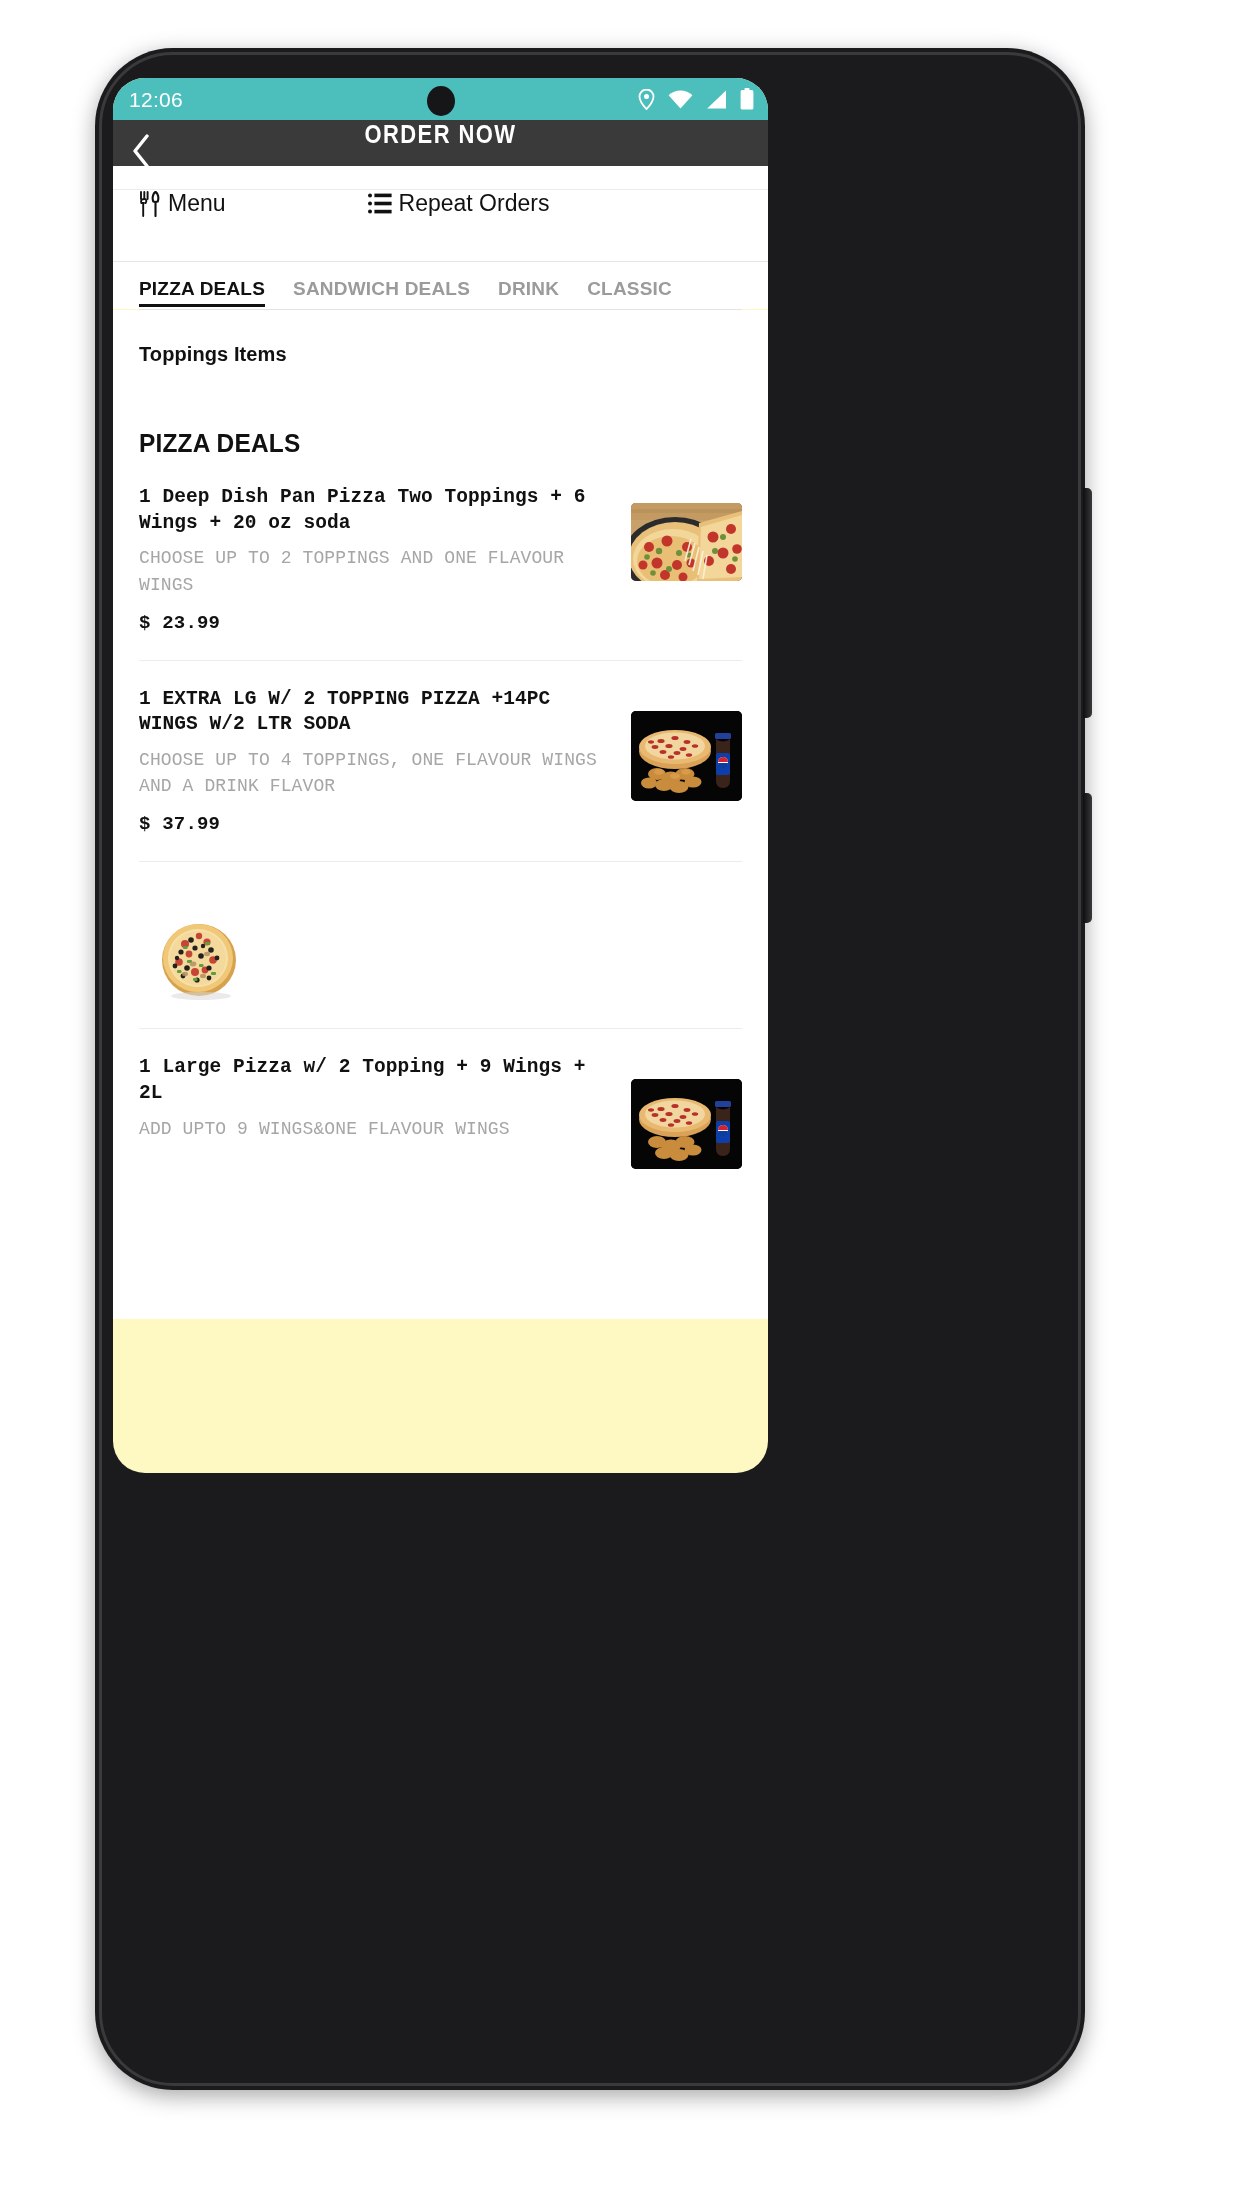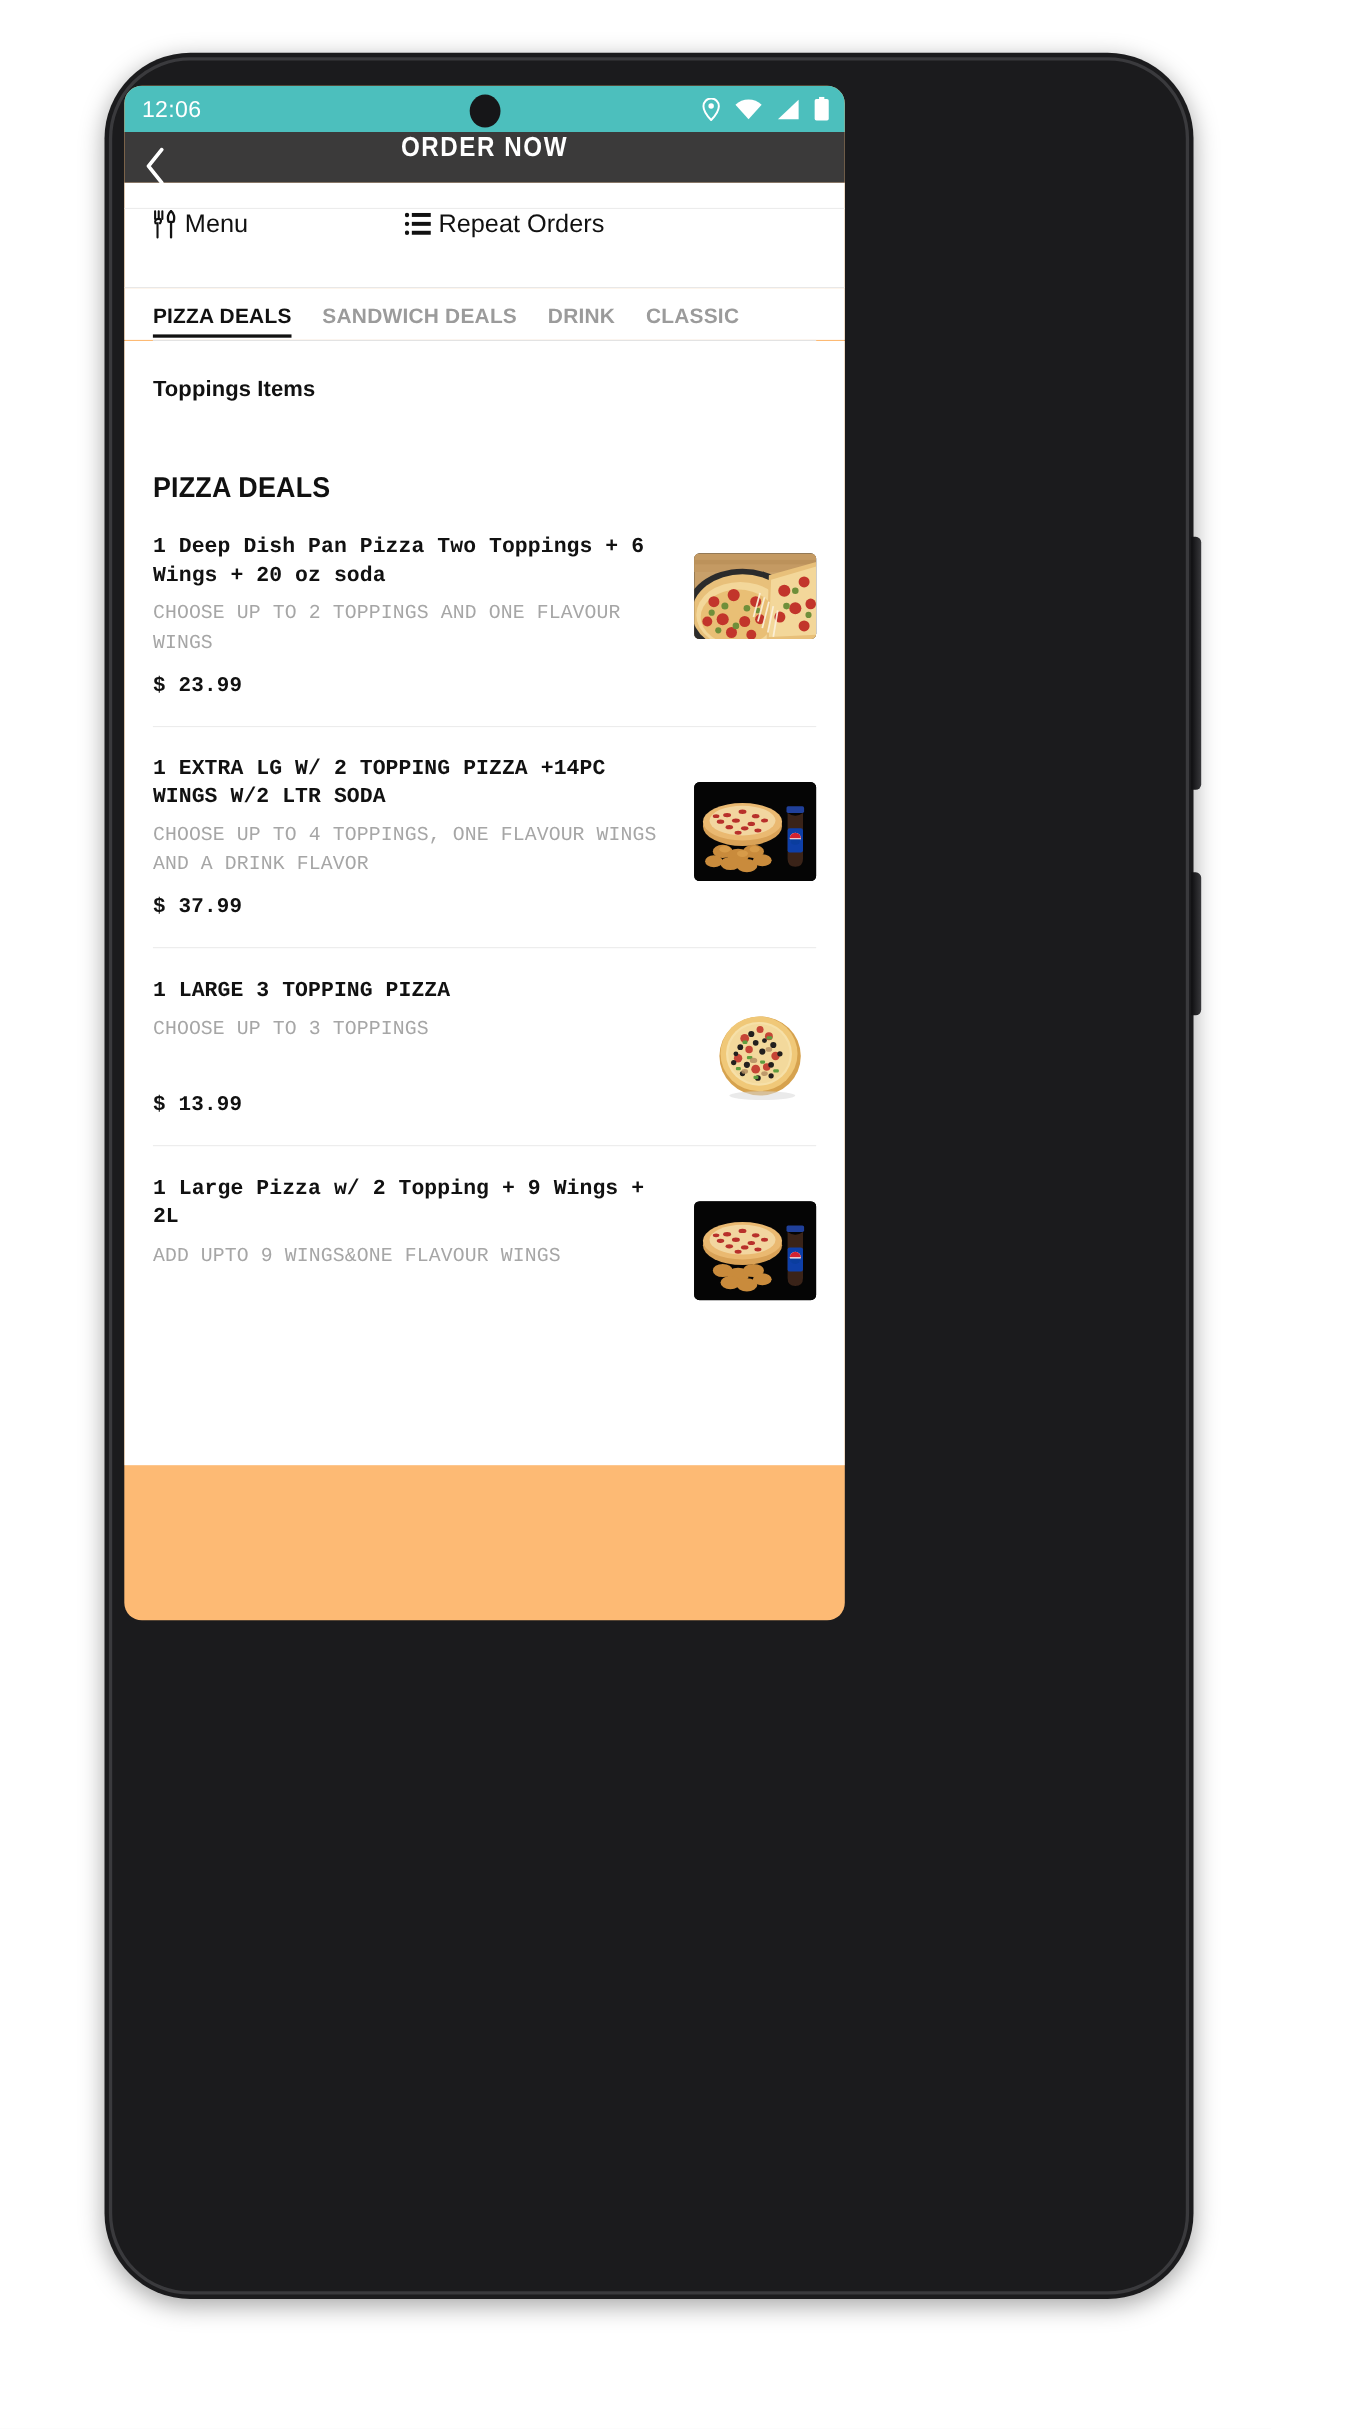--- a/index.html
+++ b/index.html
@@ -51,22 +51,22 @@
   .side-btn.b2 { top: 745px; height: 130px; }
 
   
   .screen {
     position: absolute;
     left: 113px;
     top: 78px;
     width: 655px;
     height: 1395px;
     overflow: hidden;
-    background: #fdba74;
-    border-radius: 16px;
+    background: #fef9c3;
+    border-radius: 32px;
   }
   
   .screen-inner {
     position: absolute;
     left: 0; top: 0;
     width: 655px;
     height: 1395px;
   }
 
   
@@ -489,25 +489,20 @@
               <rect x="85" y="42" width="14" height="22" rx="2" fill="#0e3fa8"></rect>
               <circle cx="92" cy="51" r="5" fill="#ffffff"></circle>
               <path d="M87 51 a5 5 0 0 1 10 0 z" fill="#d32231"></path>
               <path d="M87 52 a5 5 0 0 0 10 0 z" fill="#0a3d9e"></path>
             </svg>
           </div>
         </div>
         <div class="item-divider"></div>
 
         <div class="item">
-          <div class="item-text">
-            <div class="item-name">1 LARGE 3 TOPPING PIZZA</div>
-            <div class="item-desc">CHOOSE UP TO 3 TOPPINGS</div>
-            <div class="item-price gap-lg">$ 13.99</div>
-          </div>
           <div class="thumb plain tall">
             <svg viewBox="0 0 111 90" preserveAspectRatio="none">
               <rect width="111" height="90" fill="#ffffff"></rect>
               <ellipse cx="60" cy="48" rx="37" ry="36" fill="#d6a24e"></ellipse>
               <ellipse cx="59" cy="46" rx="35" ry="34" fill="#f0c878"></ellipse>
               <ellipse cx="59" cy="46" rx="30" ry="29" fill="#f6e0a8"></ellipse>
               <ellipse cx="59" cy="46" rx="28" ry="27" fill="#f3d99c"></ellipse>
               <g fill="#c2352b" opacity="0.9">
                 <circle cx="46" cy="32" r="4"></circle>
                   <circle cx="68" cy="30" r="3.6"></circle>

